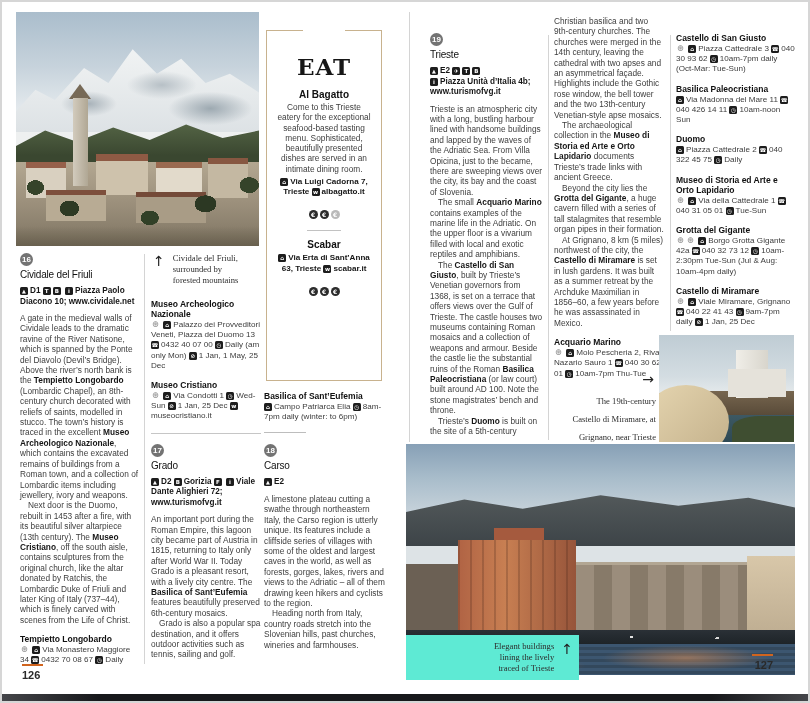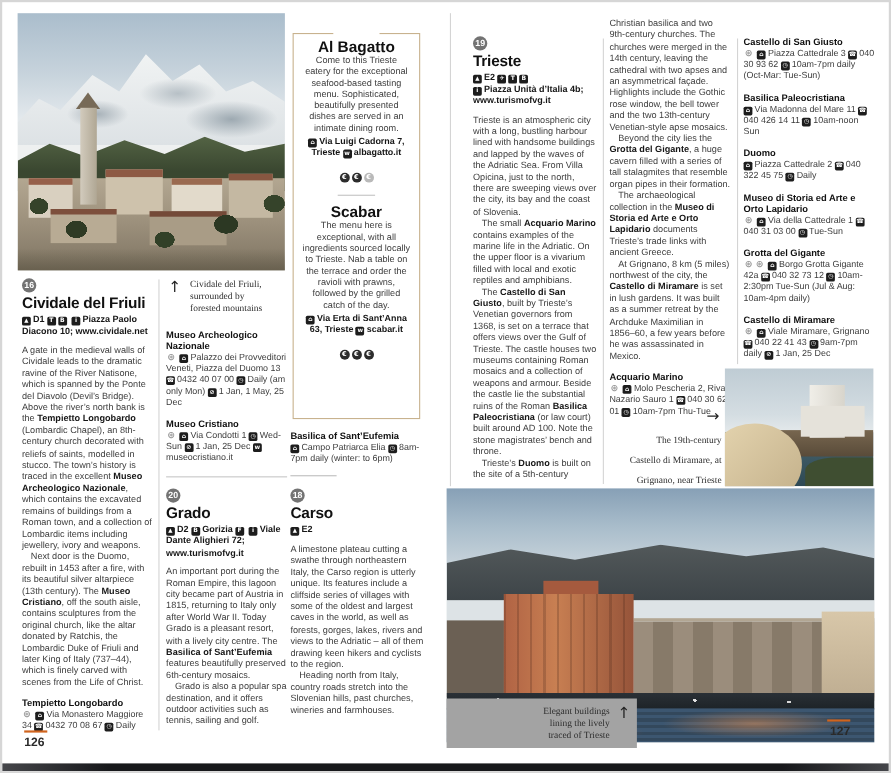--- a/index.html
+++ b/index.html
@@ -5,50 +5,50 @@
   html,body{margin:0;padding:0;background:#ffffff;}
   .sheet{position:relative;width:810px;height:703px;box-sizing:border-box;background:#fff;
          border:2px solid #d6d6d6;overflow:hidden;
          font-family:"Liberation Sans",sans-serif;color:#3d3d3d;}
   .edge-bottom{position:absolute;left:0;right:0;bottom:0;height:7px;
          background:linear-gradient(90deg,#45464a 0,#17181b 12%,#17181b 88%,#45464a 100%);}
   .vr{position:absolute;width:1px;background:#d4d4d4;}
   .col{position:absolute;}
   .num{width:13px;height:13px;border-radius:50%;background:#737373;color:#fff;
        font:700 8px/13px "Liberation Sans",sans-serif;text-align:center;margin-bottom:3px;}
-  .etitle{font-size:14px;line-height:12px;font-weight:700;color:#111;
+  .etitle{font-size:10px;line-height:12px;font-weight:400;color:#111;
           letter-spacing:-0.2px;margin:2px 0 5px;}
   .einfo{font-size:8.2px;line-height:10.5px;font-weight:700;color:#161616;margin:0 0 6px;}
   .body p{margin:0;font-size:8.3px;line-height:10.4px;color:#3d3d3d;}
   .body p.ind{text-indent:8px;}
   .bd{font-weight:700;color:#161616;}
   .lname{font-size:8.5px;line-height:10px;font-weight:700;color:#111;margin:9px 0 1px;}
   .lname.first{margin-top:0;}
   .ltext{font-size:8.1px;line-height:10.2px;color:#3c3c3c;}
   .ic{display:inline-block;width:8px;height:8px;border-radius:1.5px;background:#1d1d1d;color:#fff;
       font:700 5.5px/8px "DejaVu Sans",sans-serif;text-align:center;margin-right:2px;vertical-align:0;}
   .ic-access{background:transparent;color:#9b9b9b;width:9px;font-size:8.5px;line-height:8px;margin-right:1px;}
   .ic-map{font-size:5px;}
   .hr{border-top:1px solid #c6c6c6;margin:11px 0 10px;}
   .hr-short{width:42px;border-top:1px solid #bdbdbd;margin:10px 0 11px;}
   .cap{font-family:"Liberation Serif",serif;font-size:8.6px;line-height:11px;color:#2d2d2d;}
   .caparrow{font-family:"DejaVu Sans",sans-serif;font-size:14px;color:#222;}
   .cap1{position:absolute;left:151px;top:251px;width:108px;display:flex;gap:8px;}
   .cap2{position:absolute;left:540px;top:369px;width:114px;text-align:right;}
   .cap2 .caparrow{display:block;margin:0 2px 3px 0;}
-  .cap3{position:absolute;left:404px;top:633px;width:173px;height:45px;background:#a3a3a3;
+  .cap3{position:absolute;left:404px;top:633px;width:173px;height:45px;background:#5eead4;
         box-sizing:border-box;display:flex;justify-content:flex-end;gap:7px;padding:6px 6px 0 0;}
   .cap3 .cap{text-align:right;}
   
   .eatbox{position:absolute;left:264px;top:28px;width:116px;height:351px;box-sizing:border-box;
           border:1px solid #c8b28e;padding:6px 8px;}
   .gapmask{position:absolute;top:-2px;left:36px;width:42px;height:3px;background:#fff;}
   .eat-title{text-align:center;font-family:"DejaVu Serif",serif;font-weight:700;font-size:23px;
              letter-spacing:1px;color:#161616;margin:16px 0 10px;}
-  .rest-name{font-weight:700;font-size:14px;line-height:10px;text-align:center;color:#111;margin-bottom:2px;}
+  .rest-name{font-weight:700;font-size:10px;line-height:10px;text-align:center;color:#111;margin-bottom:2px;}
   .rest-desc{font-size:8.3px;line-height:10.3px;text-align:center;color:#3d3d3d;}
   .rest-addr{font-size:8.1px;line-height:10.2px;text-align:center;margin-top:3px;}
   .prices{text-align:center;margin:6px 0 2px;}
   .price{display:inline-block;width:9px;height:9px;border-radius:50%;background:#2c2c2c;color:#fff;
          font:700 6px/9px "DejaVu Sans",sans-serif;text-align:center;margin:0 1px;}
   .price.dim{background:#b9b9b9;}
   .eat-div{width:34px;border-top:1px solid #c2c2c2;margin:9px auto;}
   
   .pn{position:absolute;font:700 11px/12px "Liberation Sans",sans-serif;color:#2a2a2a;}
   .pn .rule{display:block;width:21px;border-top:2px solid #d0641e;margin-bottom:3px;}
@@ -163,41 +163,41 @@
     <div class="lname">Tempietto Longobardo</div>
     <div class="ltext"><span class="ic ic-access">⊛</span><span> </span><span class="ic ic-addr">⌂</span><span>Via Monastero Maggiore 34 </span><span class="ic ic-phone">☎</span><span>0432 70 08 67 </span><span class="ic ic-hours">◷</span><span>Daily</span></div>
   </div>
 
   <div class="col" style="left:149px;top:297px;width:110px;">
     <div class="lname first">Museo Archeologico Nazionale</div>
     <div class="ltext"><span class="ic ic-access">⊛</span><span> </span><span class="ic ic-addr">⌂</span><span>Palazzo dei Provveditori Veneti, Piazza del Duomo 13 </span><span class="ic ic-phone">☎</span><span>0432 40 07 00 </span><span class="ic ic-hours">◷</span><span>Daily (am only Mon) </span><span class="ic ic-closed">⊘</span><span>1 Jan, 1 May, 25 Dec</span></div>
     <div class="lname">Museo Cristiano</div>
     <div class="ltext"><span class="ic ic-access">⊛</span><span> </span><span class="ic ic-addr">⌂</span><span>Via Condotti 1 </span><span class="ic ic-hours">◷</span><span>Wed-Sun </span><span class="ic ic-closed">⊘</span><span>1 Jan, 25 Dec </span><span class="ic ic-web">w</span><span>museocristiano.it</span></div>
     <div class="hr"></div>
-    <div class="num">20</div>
+    <div class="num">17</div>
     <div class="etitle">Grado</div>
     <div class="einfo"><span class="ic ic-map">▲</span><span class="bd">D2 </span><span class="ic ic-bus">B</span><span class="bd">Gorizia </span><span class="ic ic-ferry">F</span><span class="bd"> </span><span class="ic ic-info">i</span><span class="bd">Viale Dante Alighieri 72; www.turismofvg.it</span></div>
     <div class="body">
         <p><span>An important port during the Roman Empire, this lagoon city became part of Austria in 1815, returning to Italy only after World War II. Today Grado is a pleasant resort, with a lively city centre. The </span><span class="bd">Basilica of Sant’Eufemia</span><span> features beautifully preserved 6th-century mosaics.</span></p>
         <p class="ind"><span>Grado is also a popular spa destination, and it offers outdoor activities such as tennis, sailing and golf.</span></p>
       </div>
   </div>
 
   <div class="eatbox">
     <div class="gapmask"></div>
+    <div class="eat-title">EAT</div>
     <div>
       <div class="rest-name">Al Bagatto</div>
       <div class="rest-desc">Come to this Trieste eatery for the exceptional seafood-based tasting menu. Sophisticated, beautifully presented dishes are served in an intimate dining room.</div>
       <div class="rest-addr"><span class="ic ic-addr">⌂</span><span class="bd">Via Luigi Cadorna 7, Trieste </span><span class="ic ic-web">w</span><span class="bd">albagatto.it</span></div>
       <div class="prices"><span class="price">€</span><span class="price">€</span><span class="price dim">€</span></div>
     </div>
     <div class="eat-div"></div>
     <div>
       <div class="rest-name">Scabar</div>
-      <div class="rest-desc">The menu here is exceptional, with all ingredients sourced locally to Trieste. Nab a table on the terrace and order the ravioli with prawns, followed by the grilled catch of the day.</div>
       <div class="rest-addr"><span class="ic ic-addr">⌂</span><span class="bd">Via Erta di Sant’Anna 63, Trieste </span><span class="ic ic-web">w</span><span class="bd">scabar.it</span></div>
       <div class="prices"><span class="price">€</span><span class="price">€</span><span class="price">€</span></div>
     </div>
   </div>
 
   <div class="col" style="left:262px;top:389px;width:121px;">
     <div class="lname first">Basilica of Sant’Eufemia</div>
     <div class="ltext"><span class="ic ic-addr">⌂</span><span>Campo Patriarca Elia </span><span class="ic ic-hours">◷</span><span>8am-7pm daily (winter: to 6pm)</span></div>
     <div class="hr-short"></div>
     <div class="num">18</div>
@@ -207,52 +207,52 @@
         <p><span>A limestone plateau cutting a swathe through northeastern Italy, the Carso region is utterly unique. Its features include a cliffside series of villages with some of the oldest and largest caves in the world, as well as forests, gorges, lakes, rivers and views to the Adriatic – all of them drawing keen hikers and cyclists to the region.</span></p>
         <p class="ind"><span>Heading north from Italy, country roads stretch into the Slovenian hills, past churches, wineries and farmhouses.</span></p>
       </div>
   </div>
 
   <div class="col" style="left:428px;top:31px;width:113px;">
     <div class="num">19</div>
     <div class="etitle">Trieste</div>
     <div class="einfo"><span class="ic ic-map">▲</span><span class="bd">E2 </span><span class="ic ic-plane">✈</span><span class="ic ic-train">T</span><span class="ic ic-bus">B</span><br><span class="ic ic-info">i</span><span class="bd">Piazza Unità d’Italia 4b; www.turismofvg.it</span></div>
     <div class="body">
-        <p><span>Trieste is an atmospheric city with a long, bustling harbour lined with handsome buildings and lapped by the waves of the Adriatic Sea. From Villa Opicina, just to the north, there are sweeping views over the city, its bay and the coast of Slovenia.</span></p>
+        <p><span>Trieste is an atmospheric city with a long, bustling harbour lined with handsome buildings and lapped by the waves of the Adriatic Sea. From Villa Opicina, just to the became, there are sweeping views over the city, its bay and the coast of Slovenia.</span></p>
         <p class="ind"><span>The small </span><span class="bd">Acquario Marino</span><span> contains examples of the marine life in the Adriatic. On the upper floor is a vivarium filled with local and exotic reptiles and amphibians.</span></p>
         <p class="ind"><span>The </span><span class="bd">Castello di San Giusto</span><span>, built by Trieste’s Venetian governors from 1368, is set on a terrace that offers views over the Gulf of Trieste. The castle houses two museums containing Roman mosaics and a collection of weapons and armour. Beside the castle lie the substantial ruins of the Roman </span><span class="bd">Basilica Paleocristiana</span><span> (or law court) built around AD 100. Note the stone magistrates’ bench and throne.</span></p>
         <p class="ind"><span>Trieste’s </span><span class="bd">Duomo</span><span> is built on the site of a 5th-century</span></p>
       </div>
   </div>
 
   <div class="col" style="left:552px;top:14px;width:110px;">
     <div class="body">
         <p><span>Christian basilica and two 9th-century churches. The churches were merged in the 14th century, leaving the cathedral with two apses and an asymmetrical façade. Highlights include the Gothic rose window, the bell tower and the two 13th-century Venetian-style apse mosaics.</span></p>
+        <p class="ind"><span>The archaeological collection in the </span><span class="bd">Museo di Storia ed Arte e Orto Lapidario</span><span> documents Trieste’s trade links with ancient Greece.</span></p>
         <p class="ind"><span>Beyond the city lies the </span><span class="bd">Grotta del Gigante</span><span>, a huge cavern filled with a series of tall stalagmites that resemble organ pipes in their formation.</span></p>
-        <p class="ind"><span>The archaeological collection in the </span><span class="bd">Museo di Storia ed Arte e Orto Lapidario</span><span> documents Trieste’s trade links with ancient Greece.</span></p>
         <p class="ind"><span>At Grignano, 8 km (5 miles) northwest of the city, the </span><span class="bd">Castello di Miramare</span><span> is set in lush gardens. It was built as a summer retreat by the Archduke Maximilian in 1856–60, a few years before he was assassinated in Mexico.</span></p>
       </div>
     <div class="lname">Acquario Marino</div>
     <div class="ltext"><span class="ic ic-access">⊛</span><span> </span><span class="ic ic-addr">⌂</span><span>Molo Pescheria 2, Riva Nazario Sauro 1 </span><span class="ic ic-phone">☎</span><span>040 30 62 01 </span><span class="ic ic-hours">◷</span><span>10am-7pm Thu-Tue</span></div>
   </div>
 
   <div class="cap2">
     <span class="caparrow">→</span>
     <span class="cap"><span>The 19th-century</span><br><span>Castello di Miramare, at</span><br><span>Grignano, near Trieste</span></span>
   </div>
 
   <div class="col" style="left:674px;top:31px;width:119px;">
     <div class="lname first">Castello di San Giusto</div>
     <div class="ltext"><span class="ic ic-access">⊛</span><span> </span><span class="ic ic-addr">⌂</span><span>Piazza Cattedrale 3 </span><span class="ic ic-phone">☎</span><span>040 30 93 62 </span><span class="ic ic-hours">◷</span><span>10am-7pm daily (Oct-Mar: Tue-Sun)</span></div>
     <div class="lname">Basilica Paleocristiana</div>
     <div class="ltext"><span class="ic ic-addr">⌂</span><span>Via Madonna del Mare 11 </span><span class="ic ic-phone">☎</span><span>040 426 14 11 </span><span class="ic ic-hours">◷</span><span>10am-noon Sun</span></div>
     <div class="lname">Duomo</div>
     <div class="ltext"><span class="ic ic-addr">⌂</span><span>Piazza Cattedrale 2 </span><span class="ic ic-phone">☎</span><span>040 322 45 75 </span><span class="ic ic-hours">◷</span><span>Daily</span></div>
     <div class="lname">Museo di Storia ed Arte e Orto Lapidario</div>
-    <div class="ltext"><span class="ic ic-access">⊛</span><span> </span><span class="ic ic-addr">⌂</span><span>Via della Cattedrale 1 </span><span class="ic ic-phone">☎</span><span>040 31 03 00 </span><span class="ic ic-hours">◷</span><span>Tue-Sun</span></div>
+    <div class="ltext"><span class="ic ic-access">⊛</span><span> </span><span class="ic ic-addr">⌂</span><span>Via della Cattedrale 1 </span><span class="ic ic-phone">☎</span><span>040 31 05 01 </span><span class="ic ic-hours">◷</span><span>Tue-Sun</span></div>
     <div class="lname">Grotta del Gigante</div>
     <div class="ltext"><span class="ic ic-access">⊛</span><span class="ic ic-access">⊛</span><span> </span><span class="ic ic-addr">⌂</span><span>Borgo Grotta Gigante 42a </span><span class="ic ic-phone">☎</span><span>040 32 73 12 </span><span class="ic ic-hours">◷</span><span>10am-2:30pm Tue-Sun (Jul &amp; Aug: 10am-4pm daily)</span></div>
     <div class="lname">Castello di Miramare</div>
     <div class="ltext"><span class="ic ic-access">⊛</span><span> </span><span class="ic ic-addr">⌂</span><span>Viale Miramare, Grignano </span><span class="ic ic-phone">☎</span><span>040 22 41 43 </span><span class="ic ic-hours">◷</span><span>9am-7pm daily </span><span class="ic ic-closed">⊘</span><span>1 Jan, 25 Dec</span></div>
   </div>
 
   <div class="photo p2">
     <div class="ph p2-sea"></div>
     <div class="ph p2-rock"></div>
     <div class="ph p2-castle"></div>

